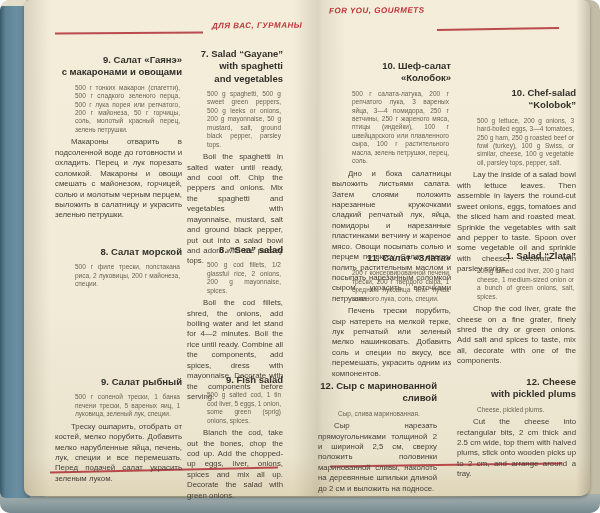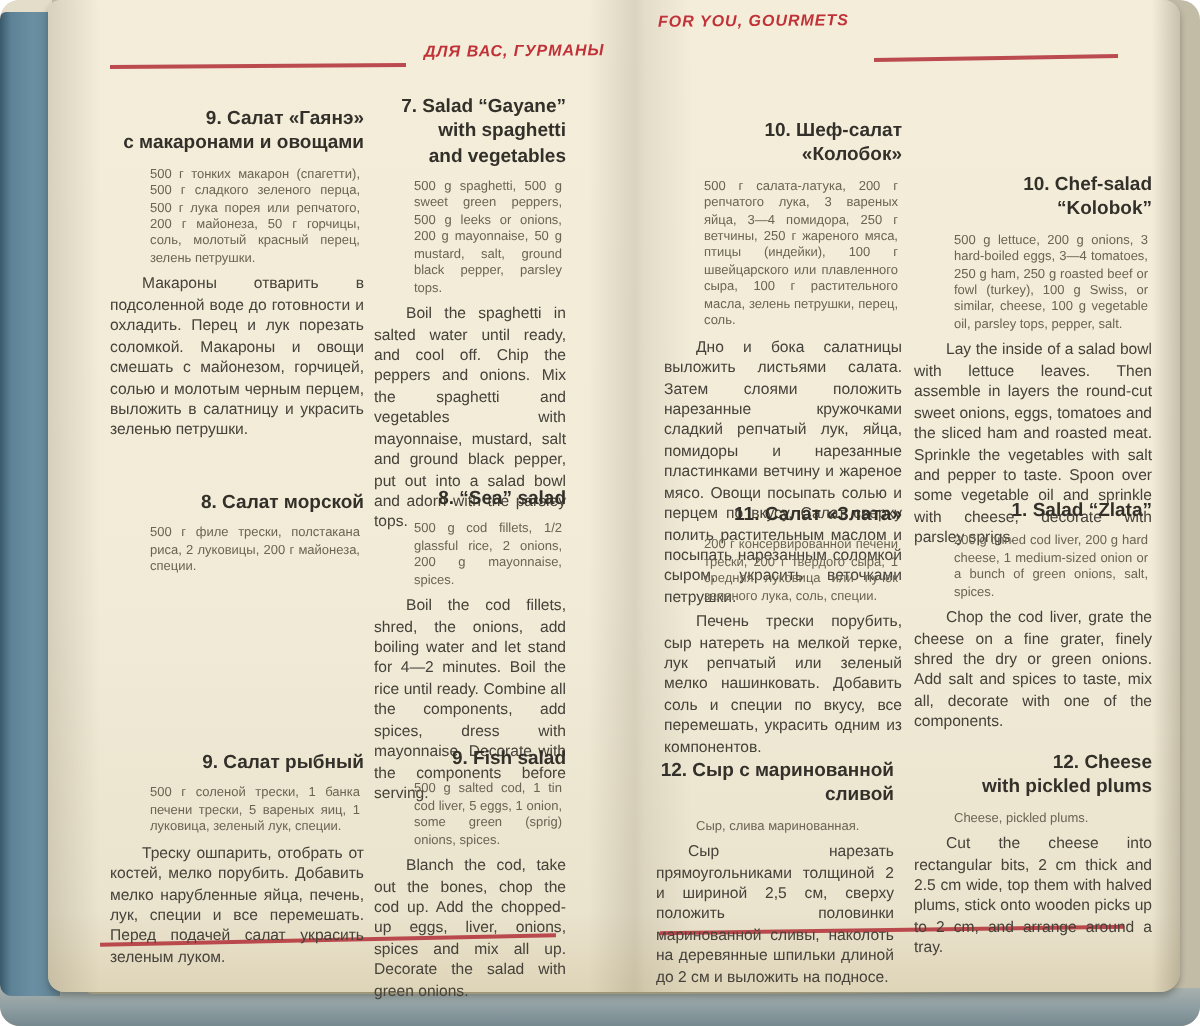--- a/index.html
+++ b/index.html
@@ -56,21 +56,21 @@
   .p7ru{left:55px;top:54px;width:127px;}
   .p7en{left:187px;top:48px;width:96px;}
   .p8ru{left:55px;top:246px;width:127px;}
   .p8en{left:187px;top:244px;width:96px;}
   .p9ru{left:55px;top:376px;width:127px;}
   .p9en{left:187px;top:374px;width:96px;}
   .p10ru{left:332px;top:60px;width:119px;}
   .p10en{left:457px;top:68px;width:119px;margin-top:19px;}
   .p11ru{left:332px;top:252px;width:119px;}
   .p11en{left:457px;top:250px;width:119px;}
-  .p12ru{left:328px;top:380px;width:119px;}
+  .p12ru{left:318px;top:380px;width:119px;}
   .p12en{left:457px;top:376px;width:119px;}
 </style>
 </head>
 <body>
 
 <div class="canvas">
   <div class="table-surface"></div>
   <div class="cover-notch"></div>
   <div class="cover-strip"></div>
   <div class="page-edge1"></div>

